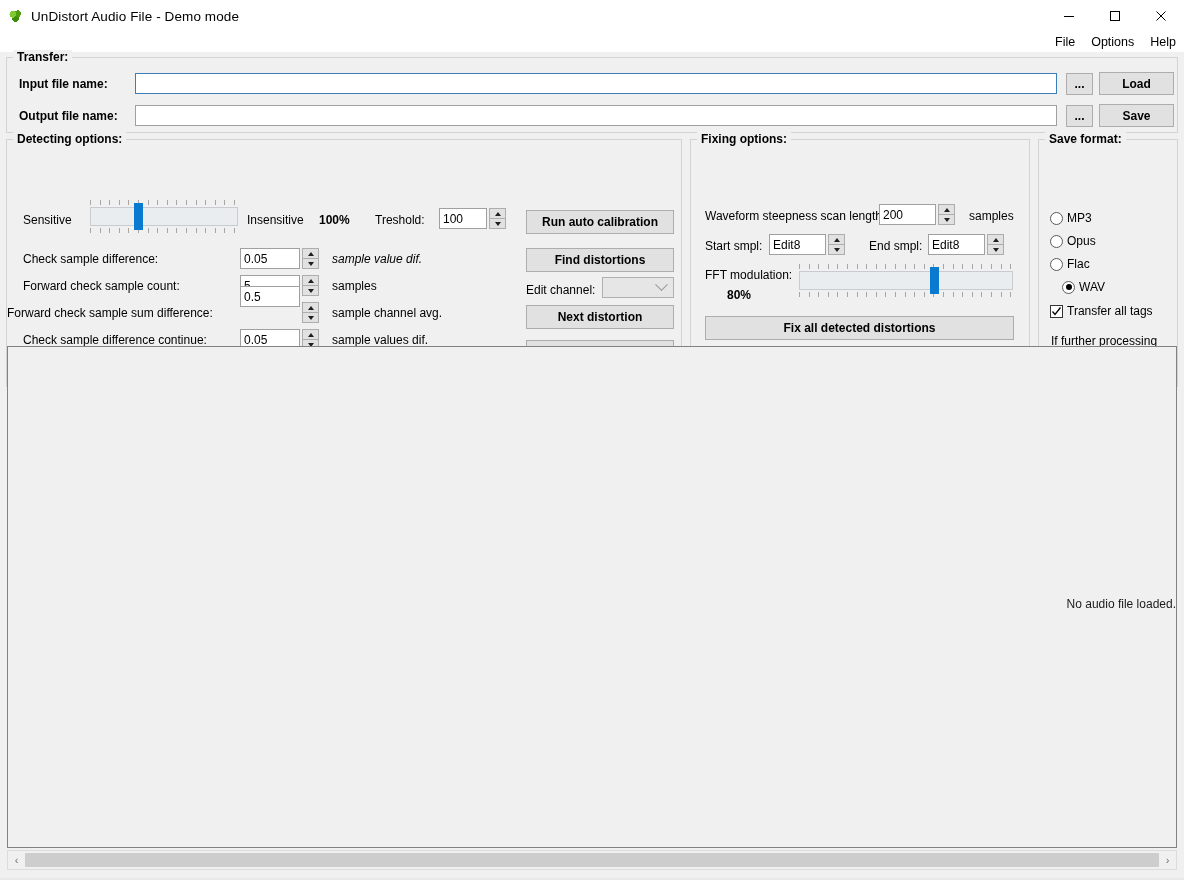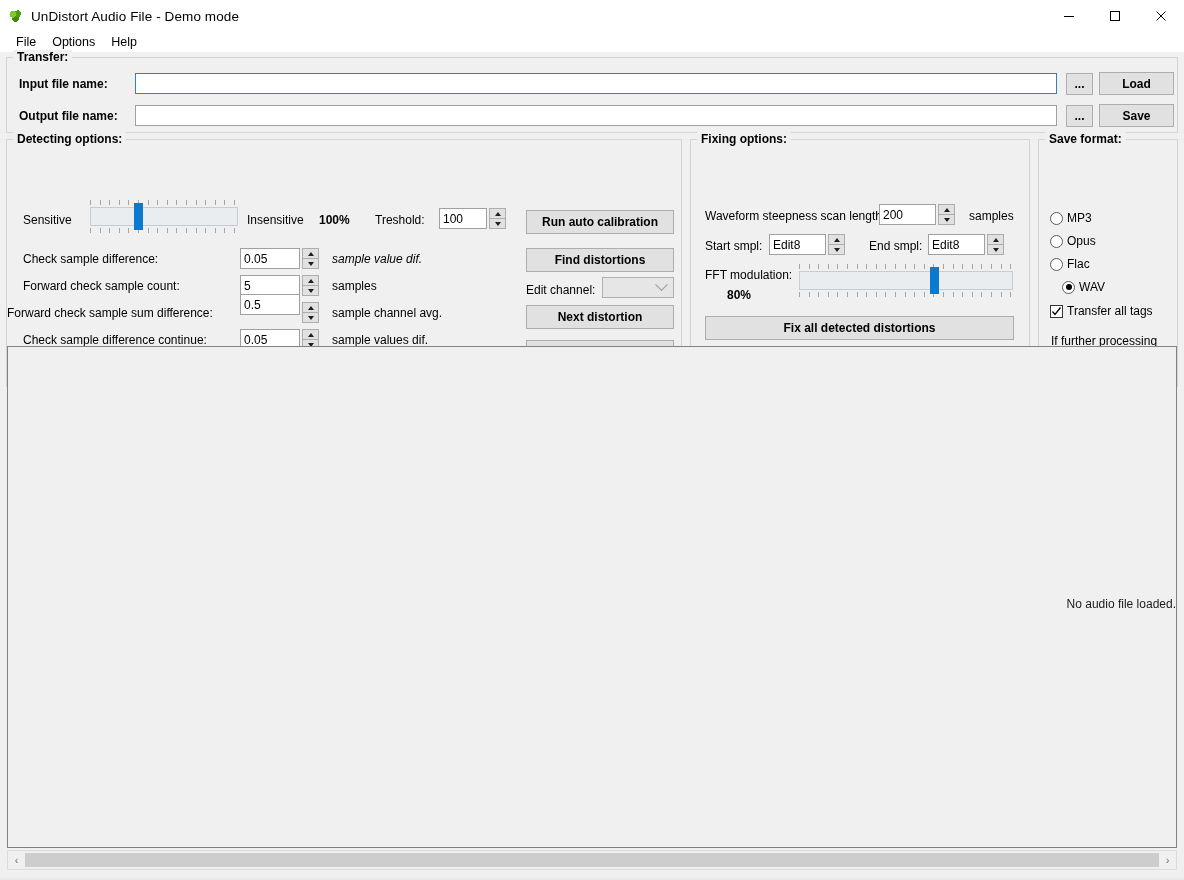--- a/index.html
+++ b/index.html
@@ -40,20 +40,21 @@
     width: 46px; height: 32px; display: flex; align-items: center; justify-content: center;
     color: #000;
   }
   .win-btn svg { display: block; }
 
   
   .menubar {
     position: absolute; left: 0; top: 32px; width: 1184px; height: 20px;
     background: #ffffff; display: flex; align-items: center;
     padding-left: 8px;
+    justify-content: flex-end;
   }
   .menu-item {
     font-size: 12.5px; padding: 1px 8px; color: #000;
   }
 
   
   .client {
     position: absolute; left: 0; top: 52px; width: 1184px; height: 828px;
     background: #f0f0f0;
   }
@@ -309,21 +310,21 @@
       <div>
           <span class="arrow-up"></span>
         </div>
       <div>
           <span class="arrow-down"></span>
         </div>
     </div>
     <div class="lbl" style="left:325px; top:139px;">samples</div>
 
     <div class="lbl" style="left:0; top:166px;">Forward check sample sum difference:</div>
-    <input class="tinput" style="left: 233px; top: 154px; width: 60px;" value="0.5">
+    <input class="tinput" style="left: 233px; top: 146px; width: 60px;" value="0.5">
     <div class="spin" style="left:295px; top:162px;">
       <div>
           <span class="arrow-up"></span>
         </div>
       <div>
           <span class="arrow-down"></span>
         </div>
     </div>
     <div class="lbl" style="left:325px; top:166px;">sample channel avg.</div>
 

